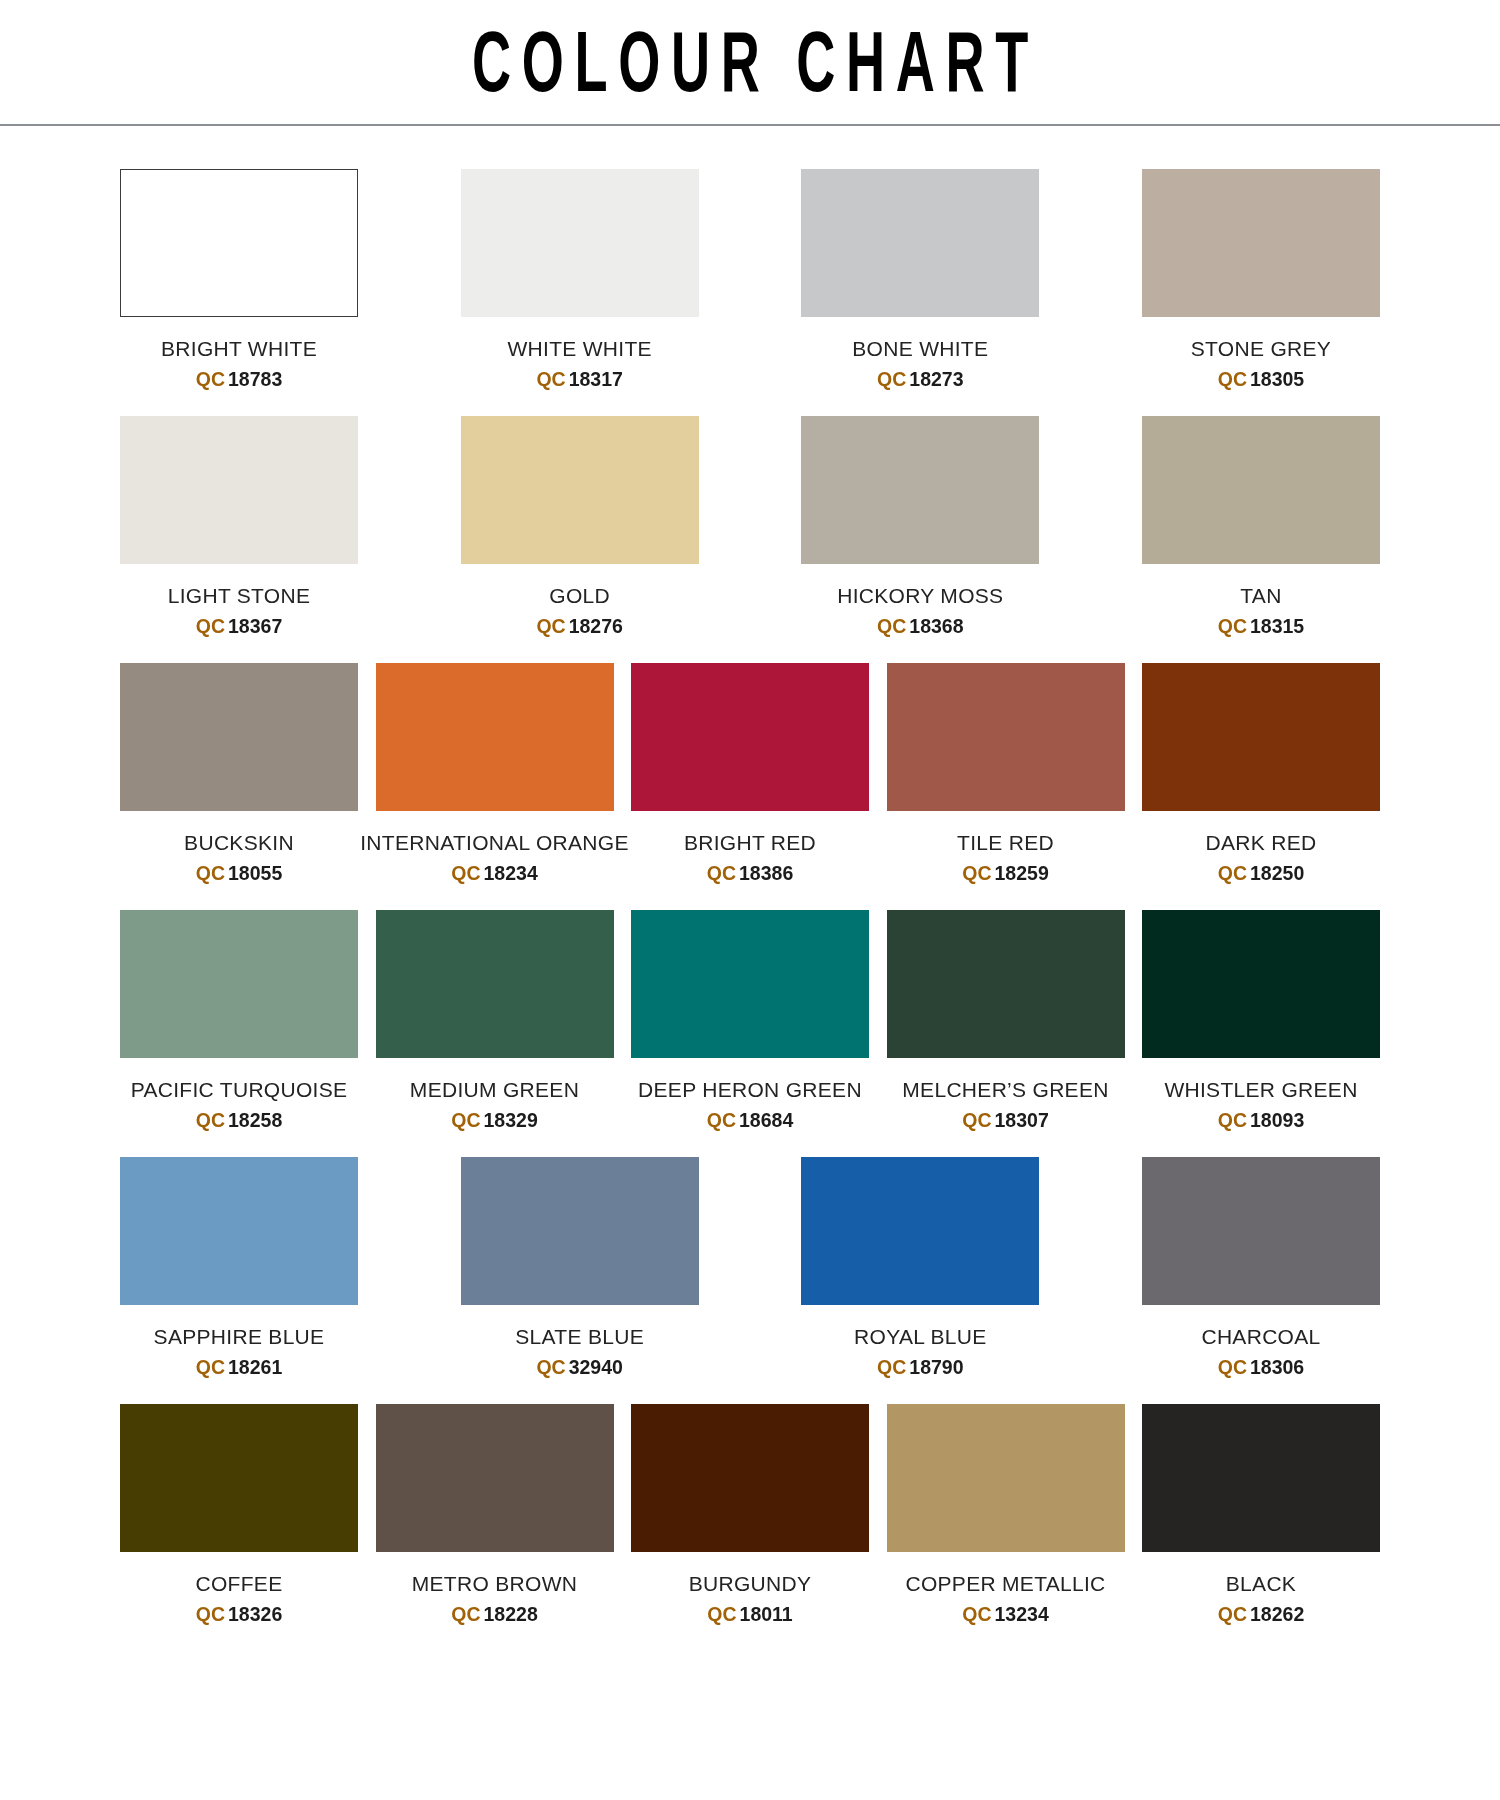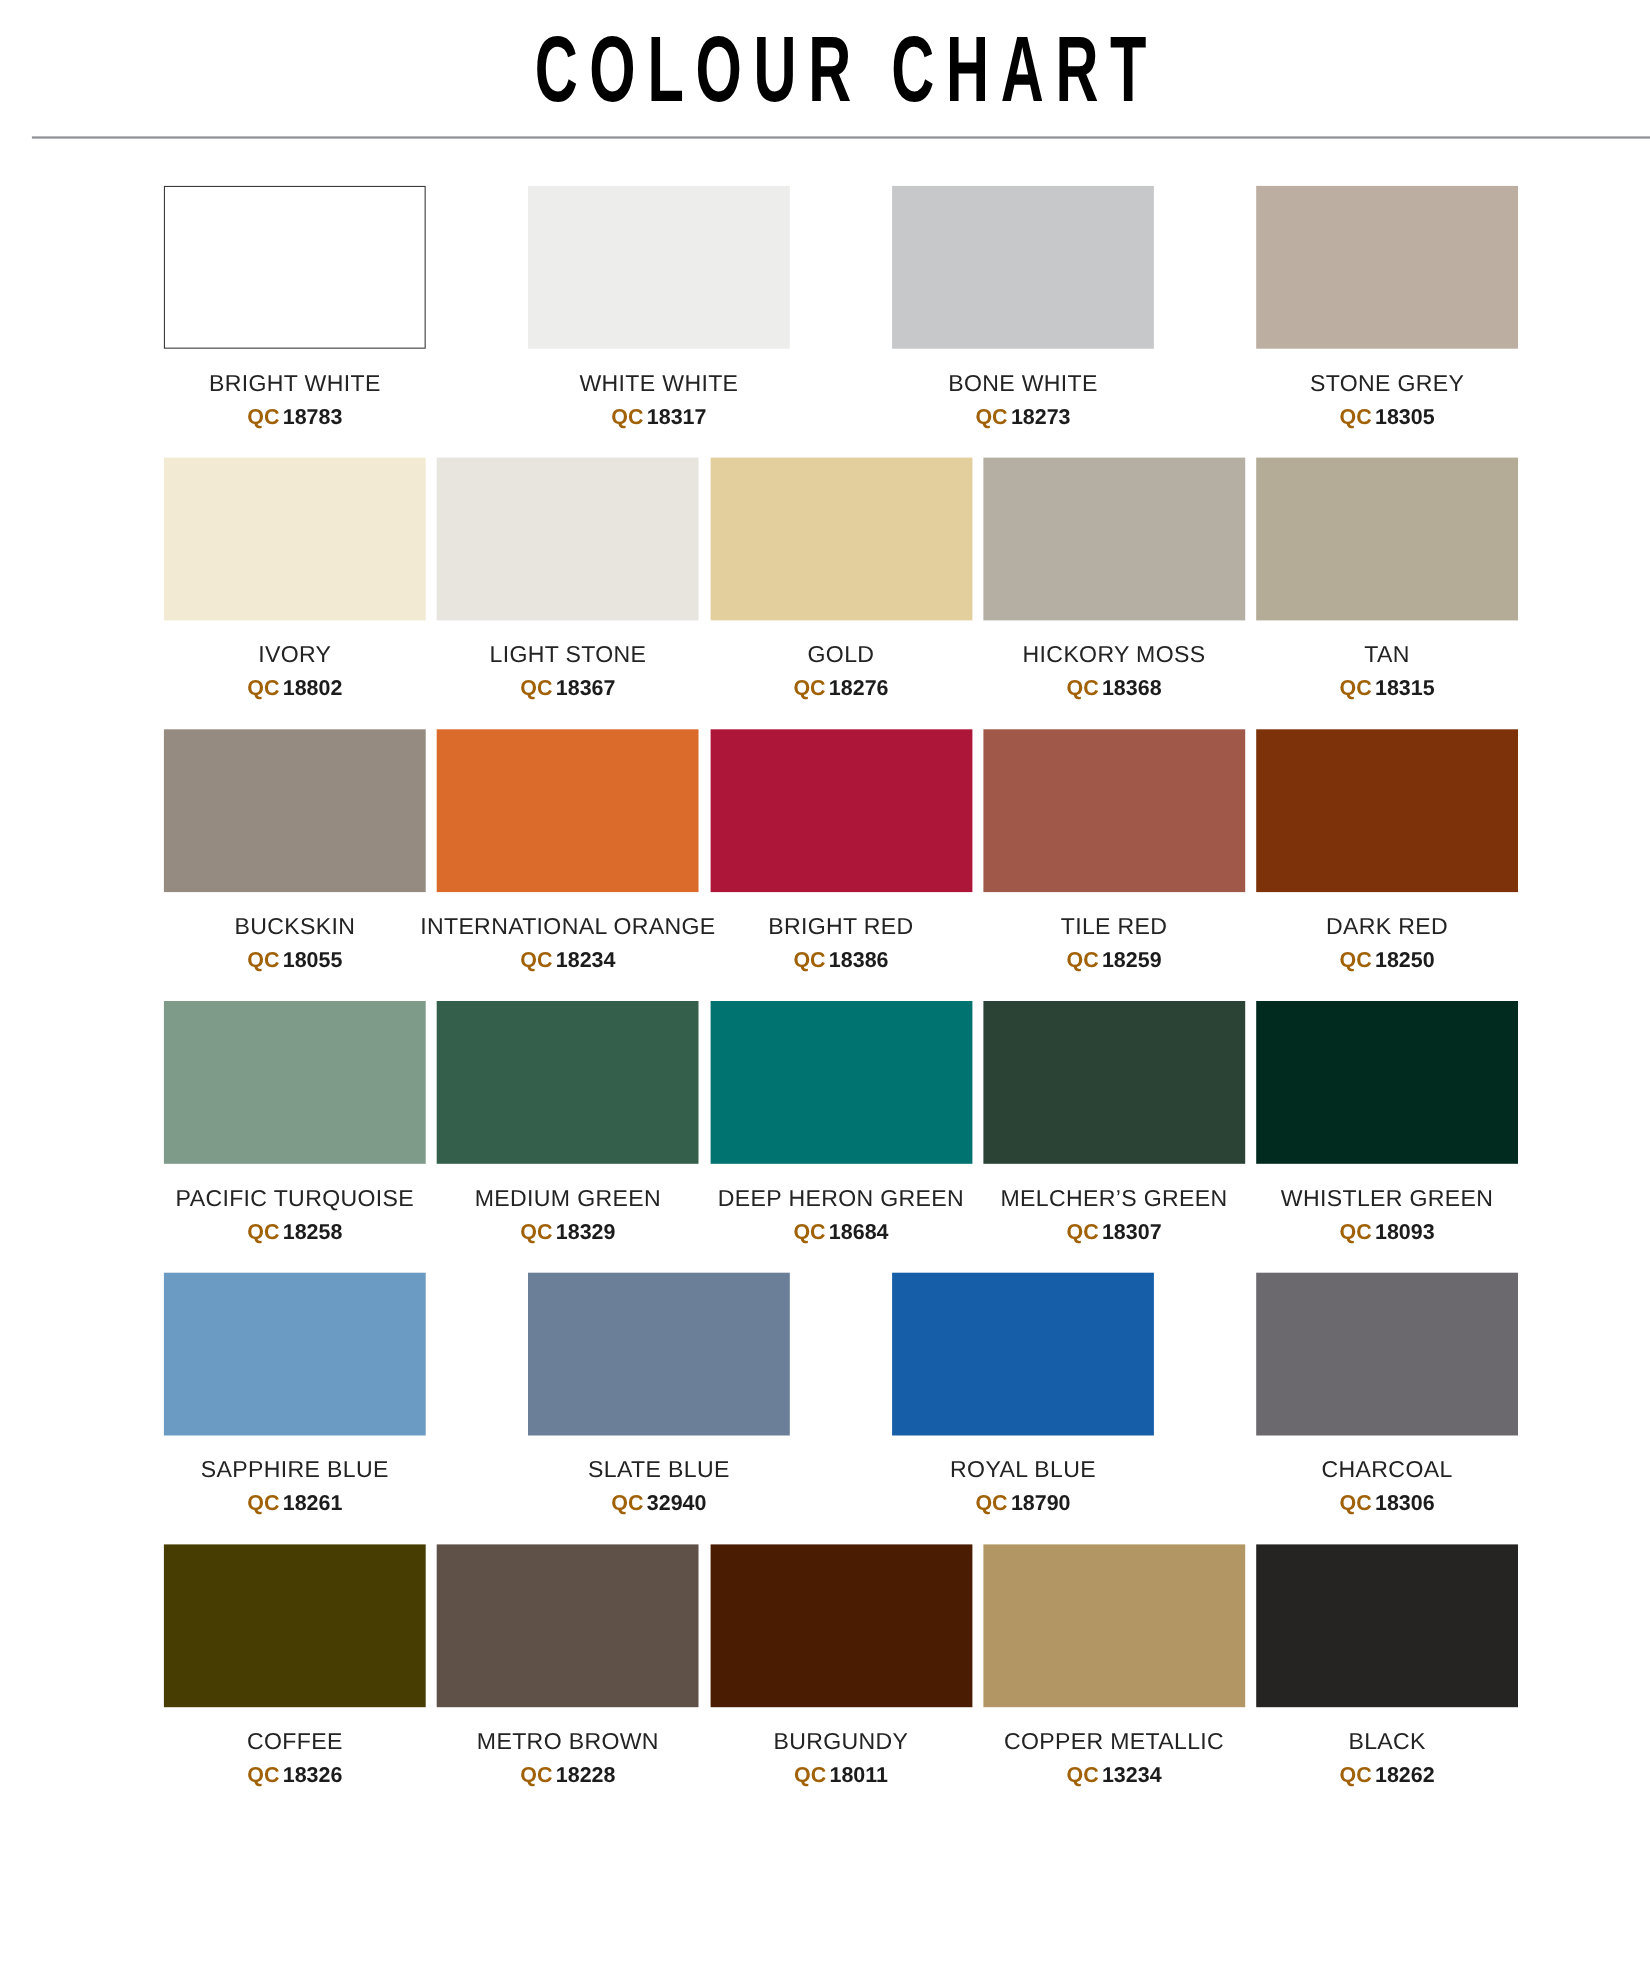--- a/index.html
+++ b/index.html
@@ -14,21 +14,20 @@
     -webkit-font-smoothing: antialiased;
     overflow: hidden;
   }
 
   #page {
     width: 1500px;
     height: 1534px;
     position: relative;
     background: #ffffff;
     box-sizing: border-box;
-    padding-left: 29px;
   }
 
   
   .header {
     height: 126px;
     display: flex;
     align-items: center;
     justify-content: center;
     border-bottom: 2px solid #8c8f93;
     box-sizing: border-box;
@@ -121,25 +120,20 @@
           <div class="cell-code"><span class="qc">QC</span><span>18273</span></div>
         </div>
         <div class="cell">
           <div class="swatch" style="background: rgb(188, 175, 162);"></div>
           <div class="cell-name">STONE GREY</div>
           <div class="cell-code"><span class="qc">QC</span><span>18305</span></div>
         </div>
       </div>
       <div class="row">
         <div class="cell">
-          <div class="swatch" style="background: rgb(243, 234, 211);"></div>
-          <div class="cell-name">IVORY</div>
-          <div class="cell-code"><span class="qc">QC</span><span>18802</span></div>
-        </div>
-        <div class="cell">
           <div class="swatch" style="background: rgb(232, 228, 222);"></div>
           <div class="cell-name">LIGHT STONE</div>
           <div class="cell-code"><span class="qc">QC</span><span>18367</span></div>
         </div>
         <div class="cell">
           <div class="swatch" style="background: rgb(227, 206, 158);"></div>
           <div class="cell-name">GOLD</div>
           <div class="cell-code"><span class="qc">QC</span><span>18276</span></div>
         </div>
         <div class="cell">

